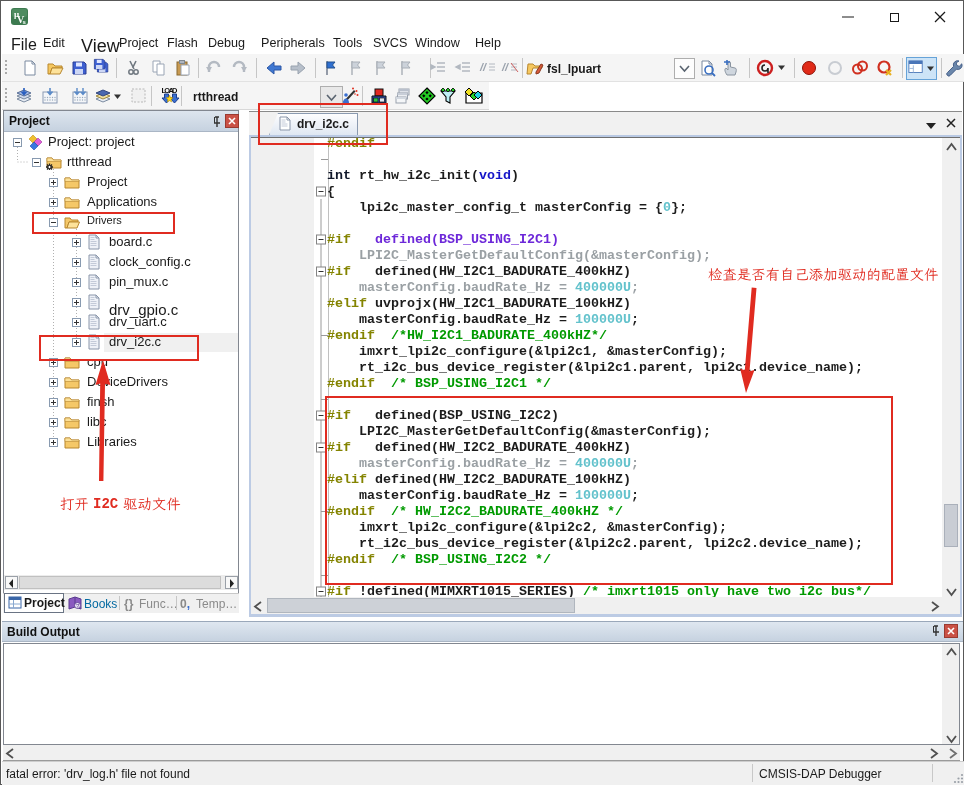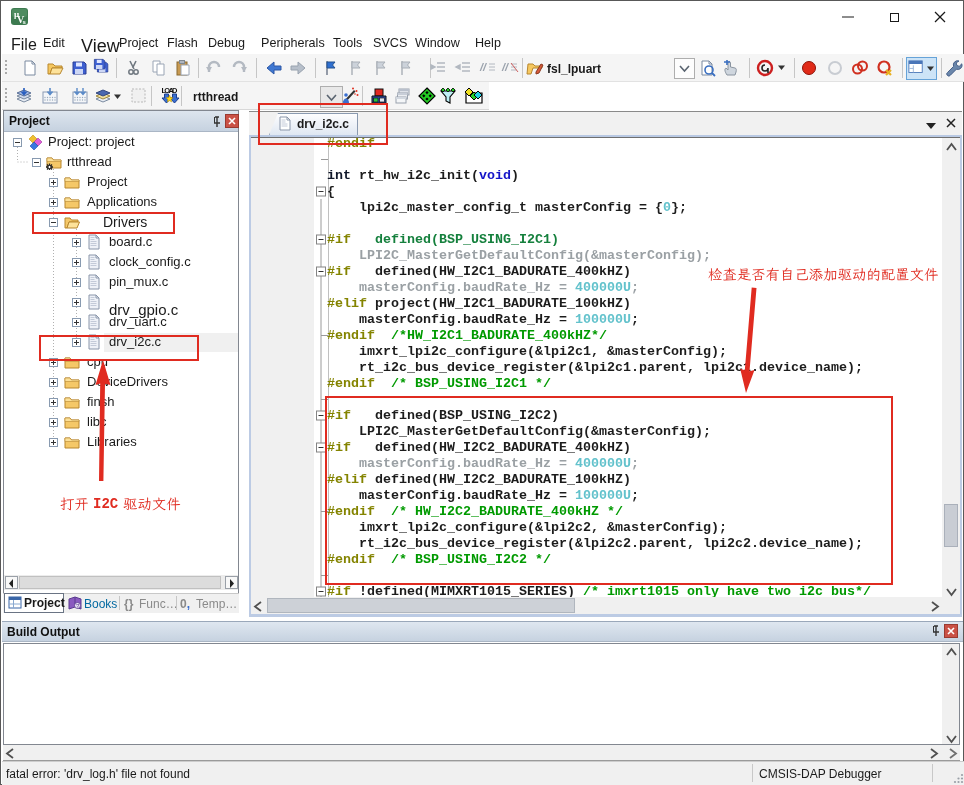--- a/index.html
+++ b/index.html
@@ -347,21 +347,21 @@
       <path d="M1 4h5l1.5 2H15v8H1z" fill="#f5c868" stroke="#b8872f"></path>
       <path d="M1 4h5l1.5 2H15v1.5H1z" fill="#fbe098" stroke="#b8872f" stroke-width=".6"></path>
     </svg>
 <div class="t" style="left:86px;top:193px;font-size:13px">Applications</div>
 <div class="ab" style="left:48.0px;top:216.5px;width:9px;height:9px;background:#fff;border:1px solid #889ab0"></div>
     <div class="ab" style="left:50.0px;top:220.5px;width:5px;height:1px;background:#333"></div>
 <svg class="ab" style="left:63px;top:213px" width="16" height="16">
       <path d="M1 4h5l1.5 2H14v2H5l-2 6H1z" fill="#f5c868" stroke="#b8872f"></path>
       <path d="M5 8h10.5l-2.5 6H3z" fill="#fde29a" stroke="#b8872f"></path>
     </svg>
-<div class="t" style="left:102px;top:213px;font-size:14px">Drivers</div>
+<div class="t" style="left:86px;top:213px;font-size:11px">Drivers</div>
 <div class="ab" style="left:71.0px;top:236.5px;width:9px;height:9px;background:#fff;border:1px solid #889ab0"></div>
     <div class="ab" style="left:73.0px;top:240.5px;width:5px;height:1px;background:#333"></div>
     <div class="ab" style="left:75.0px;top:238.5px;width:1px;height:5px;background:#333"></div>
 <svg class="ab" style="left:86px;top:233px" width="14" height="16">
       <path d="M2 1h7l3 3v11H2z" fill="#eef1f7" stroke="#8a96aa"></path>
       <path d="M9 1v3h3" fill="none" stroke="#8a96aa"></path>
       <path d="M3.5 3.5h4M3.5 5.5h4M3.5 7.5h6M3.5 9.5h6M3.5 11.5h6" stroke="#c3cad8" stroke-width="1"></path>
     </svg>
 <div class="t" style="left:108px;top:233px;font-size:13px">board.c</div>
 <div class="ab" style="left:71.0px;top:256.5px;width:9px;height:9px;background:#fff;border:1px solid #889ab0"></div>
@@ -522,25 +522,25 @@
       <line x1="9" y1="440.5" x2="16" y2="440.5" stroke="#9a9a9a"></line>
       <rect x="4.5" y="452.0" width="9" height="9" fill="#fff" stroke="#848484"></rect>
       <line x1="6.5" y1="456.5" x2="11.5" y2="456.5" stroke="#333"></line>
     </svg>
 <pre class="ab" style="left:326px;top:134.5px;font-size:13.34px;font-weight:bold;line-height:16px;z-index:3;width:600px;overflow:hidden;height:462px"><span style="color:#848400">#endif</span>
 
 <span style="color:#0f172a">int</span><span style="color:#1c1c1c"> rt_hw_i2c_init(</span><span style="color:#1414c8">void</span><span style="color:#1c1c1c">)</span>
 <span style="color:#1c1c1c">{</span>
 <span style="color:#1c1c1c">    lpi2c_master_config_t masterConfig = {</span><span style="color:#63c2cc">0</span><span style="color:#1c1c1c">};</span>
 
-<span style="color:#848400">#if</span><span style="color:#15803d">   defined(BSP_USING_I2C1)</span>
+<span style="color:#848400">#if</span><span style="color:#6d28d9">   defined(BSP_USING_I2C1)</span>
 <span style="color:#9aa0a4">    LPI2C_MasterGetDefaultConfig(&amp;masterConfig);</span>
 <span style="color:#848400">#if</span><span style="color:#1c1c1c">   defined(HW_I2C1_BADURATE_400kHZ)</span>
 <span style="color:#9aa0a4">    masterConfig.baudRate_Hz = </span><span style="color:#63c2cc">400000U</span><span style="color:#9aa0a4">;</span>
-<span style="color:#848400">#elif</span><span style="color:#1c1c1c"> project(HW_I2C1_BADURATE_100kHZ)</span>
+<span style="color:#848400">#elif</span><span style="color:#1c1c1c"> uvprojx(HW_I2C1_BADURATE_100kHZ)</span>
 <span style="color:#1c1c1c">    masterConfig.baudRate_Hz = </span><span style="color:#63c2cc">100000U</span><span style="color:#1c1c1c">;</span>
 <span style="color:#848400">#endif</span><span style="color:#1c1c1c">  </span><span style="color:#009a00">/*HW_I2C1_BADURATE_400kHZ*/</span>
 <span style="color:#1c1c1c">    imxrt_lpi2c_configure(&amp;lpi2c1, &amp;masterConfig);</span>
 <span style="color:#1c1c1c">    rt_i2c_bus_device_register(&amp;lpi2c1.parent, lpi2c1.device_name);</span>
 <span style="color:#848400">#endif</span><span style="color:#1c1c1c">  </span><span style="color:#009a00">/* BSP_USING_I2C1 */</span>
 
 <span style="color:#848400">#if</span><span style="color:#1c1c1c">   defined(BSP_USING_I2C2)</span>
 <span style="color:#1c1c1c">    LPI2C_MasterGetDefaultConfig(&amp;masterConfig);</span>
 <span style="color:#848400">#if</span><span style="color:#1c1c1c">   defined(HW_I2C2_BADURATE_400kHZ)</span>
 <span style="color:#9aa0a4">    masterConfig.baudRate_Hz = </span><span style="color:#63c2cc">400000U</span><span style="color:#9aa0a4">;</span>

